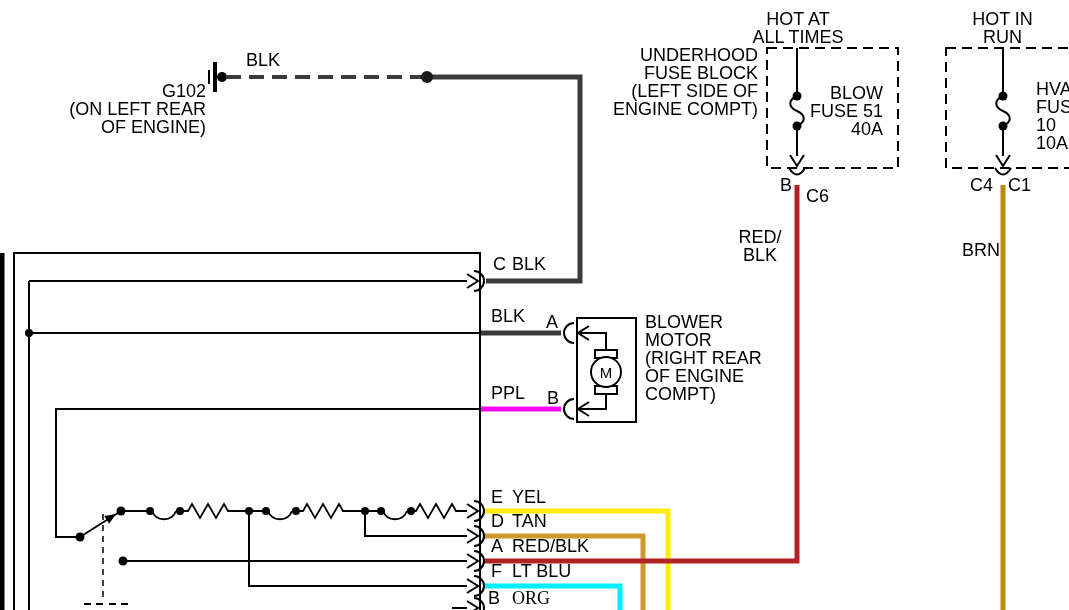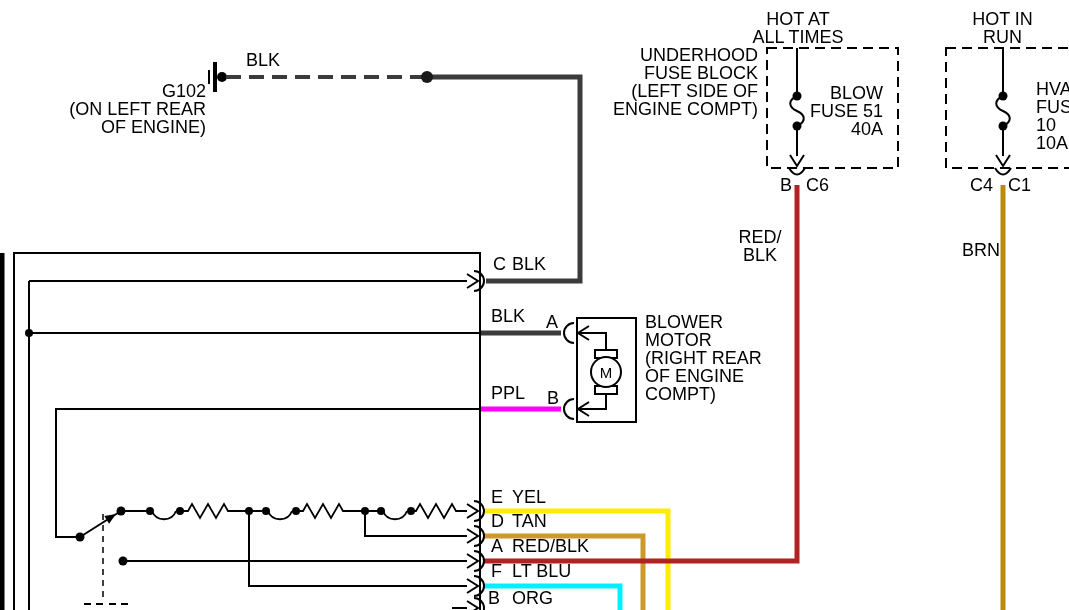--- a/index.html
+++ b/index.html
@@ -160,21 +160,21 @@
   <div class="lbl c" style="left:744px;top:10px;width:108px;">HOT AT
 ALL TIMES</div>
   <div class="lbl r" style="left:608px;top:46px;width:150px;">UNDERHOOD
 FUSE BLOCK
 (LEFT SIDE OF
 ENGINE COMPT)</div>
   <div class="lbl" style="left:810px;top:84px;text-align:right;">BLOW
 FUSE 51
 40A</div>
   <div class="lbl" style="left:780px;top:176px;">B</div>
-  <div class="lbl" style="left:806px;top:176px;">C6</div>
+  <div class="lbl" style="left:806px;top:187px;">C6</div>
   <div class="lbl r" style="left:730px;top:228px;width:60px;text-align:center;">RED/
 BLK</div>
 
   <div class="lbl c" style="left:950px;top:10px;width:105px;">HOT IN
 RUN</div>
   <div class="lbl" style="left:1016px;top:80px;margin-left:20px;">HVAC
 FUSE
 10
 10A</div>
   <div class="lbl" style="left:970px;top:176px;">C4</div>
@@ -197,15 +197,15 @@
 
   <div class="lbl" style="left:491px;top:488px;">E</div>
   <div class="lbl" style="left:512px;top:488px;">YEL</div>
   <div class="lbl" style="left:491px;top:512px;">D</div>
   <div class="lbl" style="left:512px;top:512px;">TAN</div>
   <div class="lbl" style="left:491px;top:537px;">A</div>
   <div class="lbl" style="left:512px;top:537px;">RED/BLK</div>
   <div class="lbl" style="left:491px;top:562px;">F</div>
   <div class="lbl" style="left:512px;top:562px;">LT BLU</div>
   <div class="lbl" style="left:488px;top:589px;">B</div>
-  <div class="lbl" style="left:512px;top:589px;">ORG</div>
+  <div class="lbl" style="left:512px;top:589px;font-family:Liberation Serif, serif;">ORG</div>
 
 </div>
 
 </body></html>

